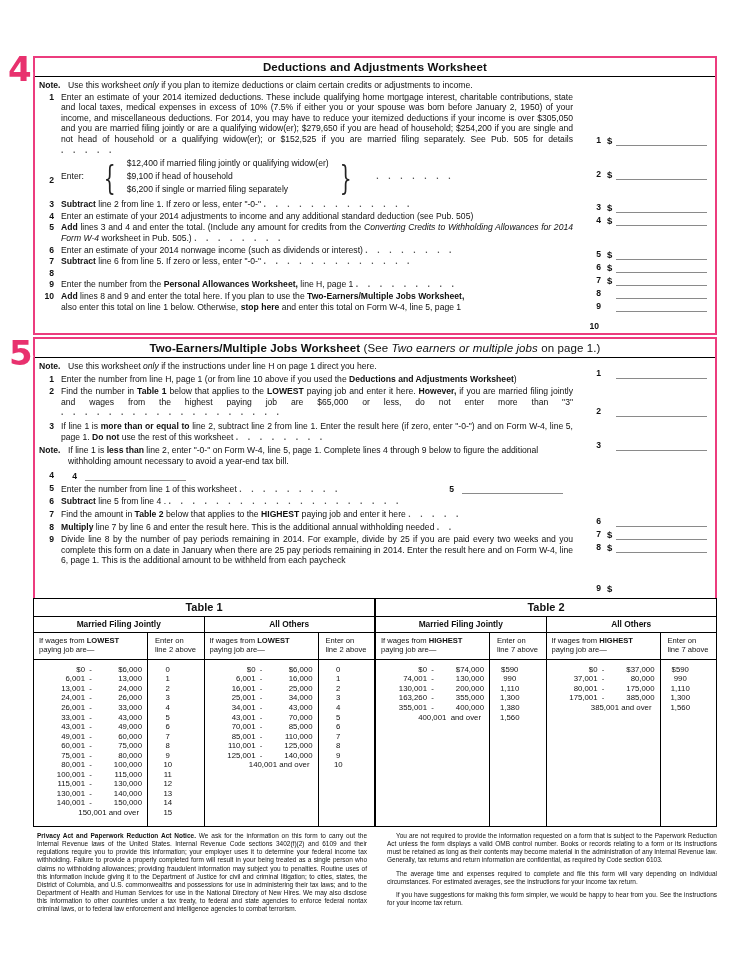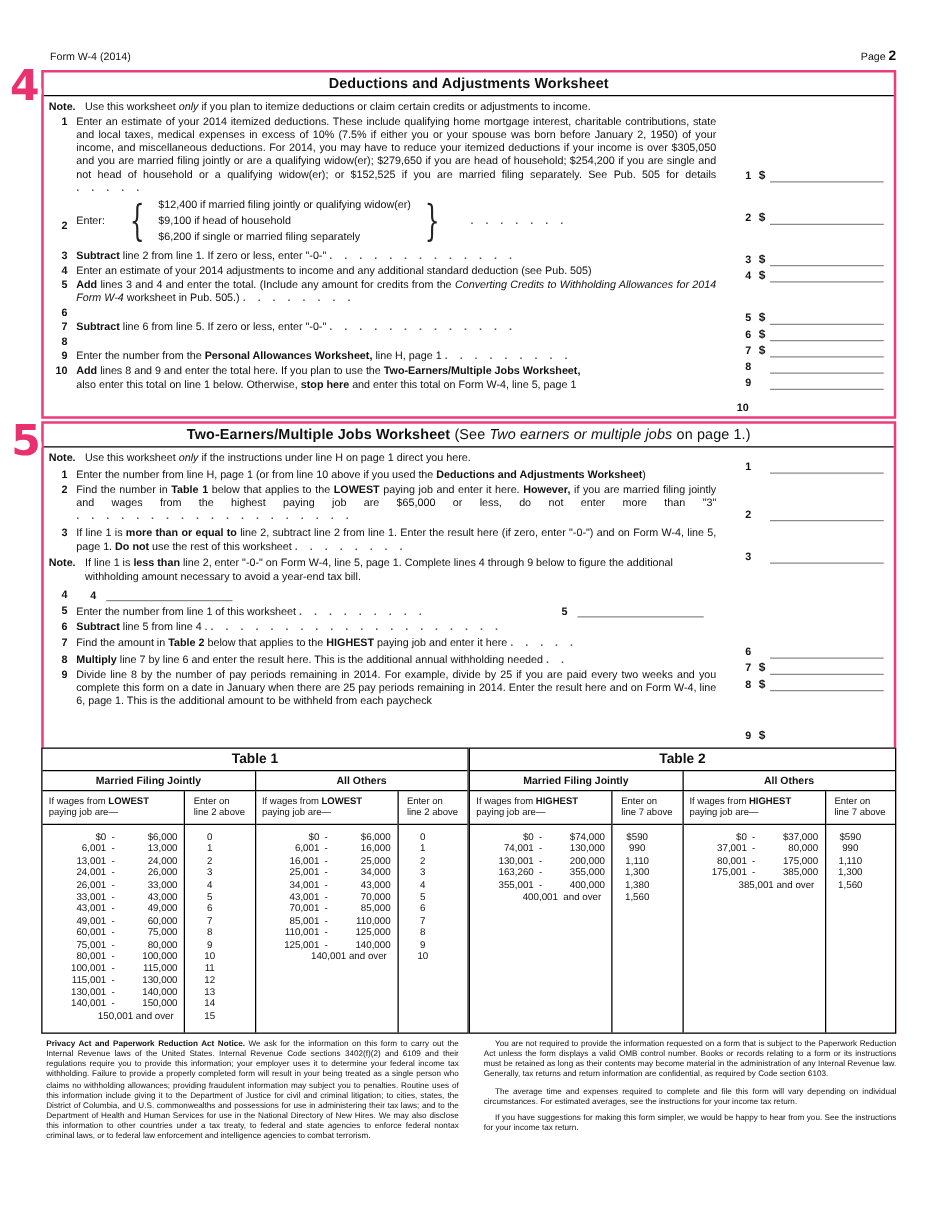--- a/index.html
+++ b/index.html
@@ -290,27 +290,20 @@
   }
   .footer-col { width: 330px; text-align: justify; }
   .footer-col p { margin: 0 0 5px 0; }
   .footer-col p.ind { text-indent: 9px; }
 </style>
 </head>
 <body>
 
 <div class="page">
 
-  <div class="top-header">
-    <span>Form W-4 (2014)</span>
-    <span class="page-no">
-      <span>Page</span>
-      <b>2</b>
-    </span>
-  </div>
 
   <div class="step-marker" id="marker-4">4</div>
   <div class="step-marker" id="marker-5">5</div>
 
   <div class="ws" id="ws-deductions">
     <div class="ws-title">Deductions and Adjustments Worksheet</div>
     <div class="ws-body">
 
       <div class="row" style="padding:1px 138px 0 0;">
         <div class="rnum note">Note.</div>
@@ -347,20 +340,21 @@
         <div class="rtext nojust"><span>Enter an estimate of your 2014 adjustments to income and any additional standard deduction (see Pub. 505)</span></div>
       </div>
 
       <div class="row" style="padding:1px 138px 0 0;">
         <div class="rnum">5</div>
         <div class="rtext"><b>Add</b><span> lines 3 and 4 and enter the total. (Include any amount for credits from the </span><i>Converting Credits to Withholding Allowances for 2014 Form W-4</i><span> worksheet in Pub. 505.)</span> <span class="leader">. . . . . . . .</span></div>
       </div>
 
       <div class="row" style="padding:1px 138px 0 0;">
         <div class="rnum">6</div>
+        <div class="rtext nojust"><span>Enter an estimate of your 2014 nonwage income (such as dividends or interest)</span> <span class="leader">. . . . . . . .</span></div>
       </div>
 
       <div class="row" style="padding:1px 138px 0 0;">
         <div class="rnum">7</div>
         <div class="rtext nojust"><b>Subtract</b><span> line 6 from line 5. If zero or less, enter "-0-"</span> <span class="leader">. . . . . . . . . . . . .</span></div>
       </div>
 
       <div class="row" style="padding:1px 138px 0 0;">
         <div class="rnum">8</div>
       </div>

